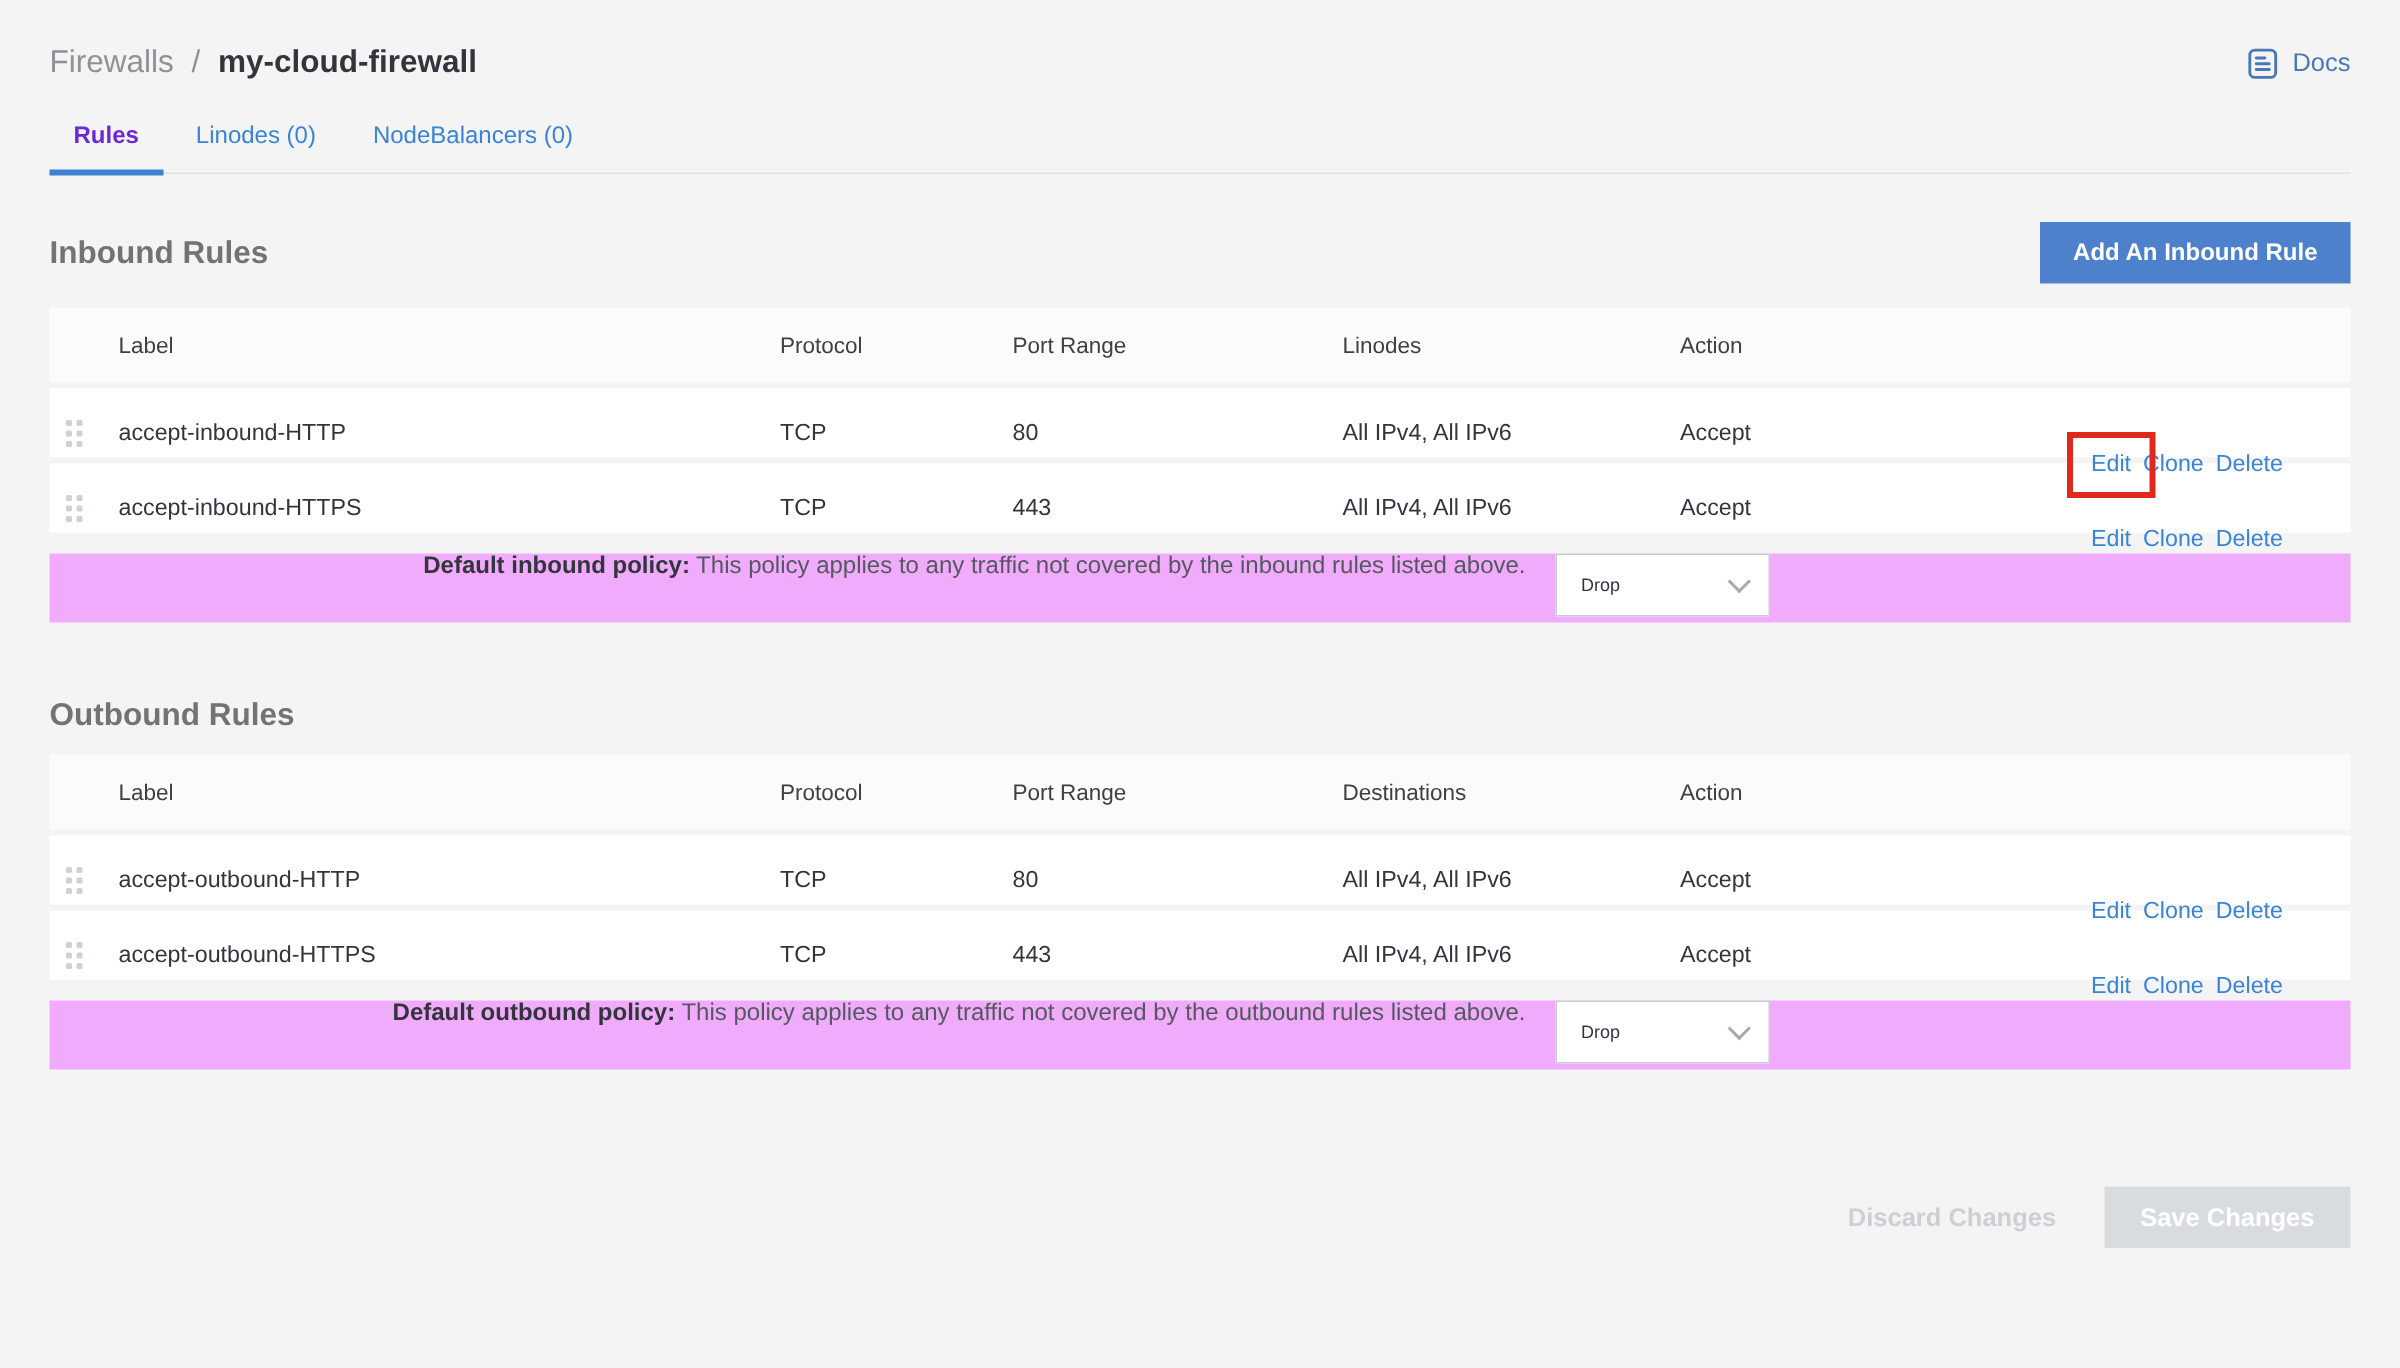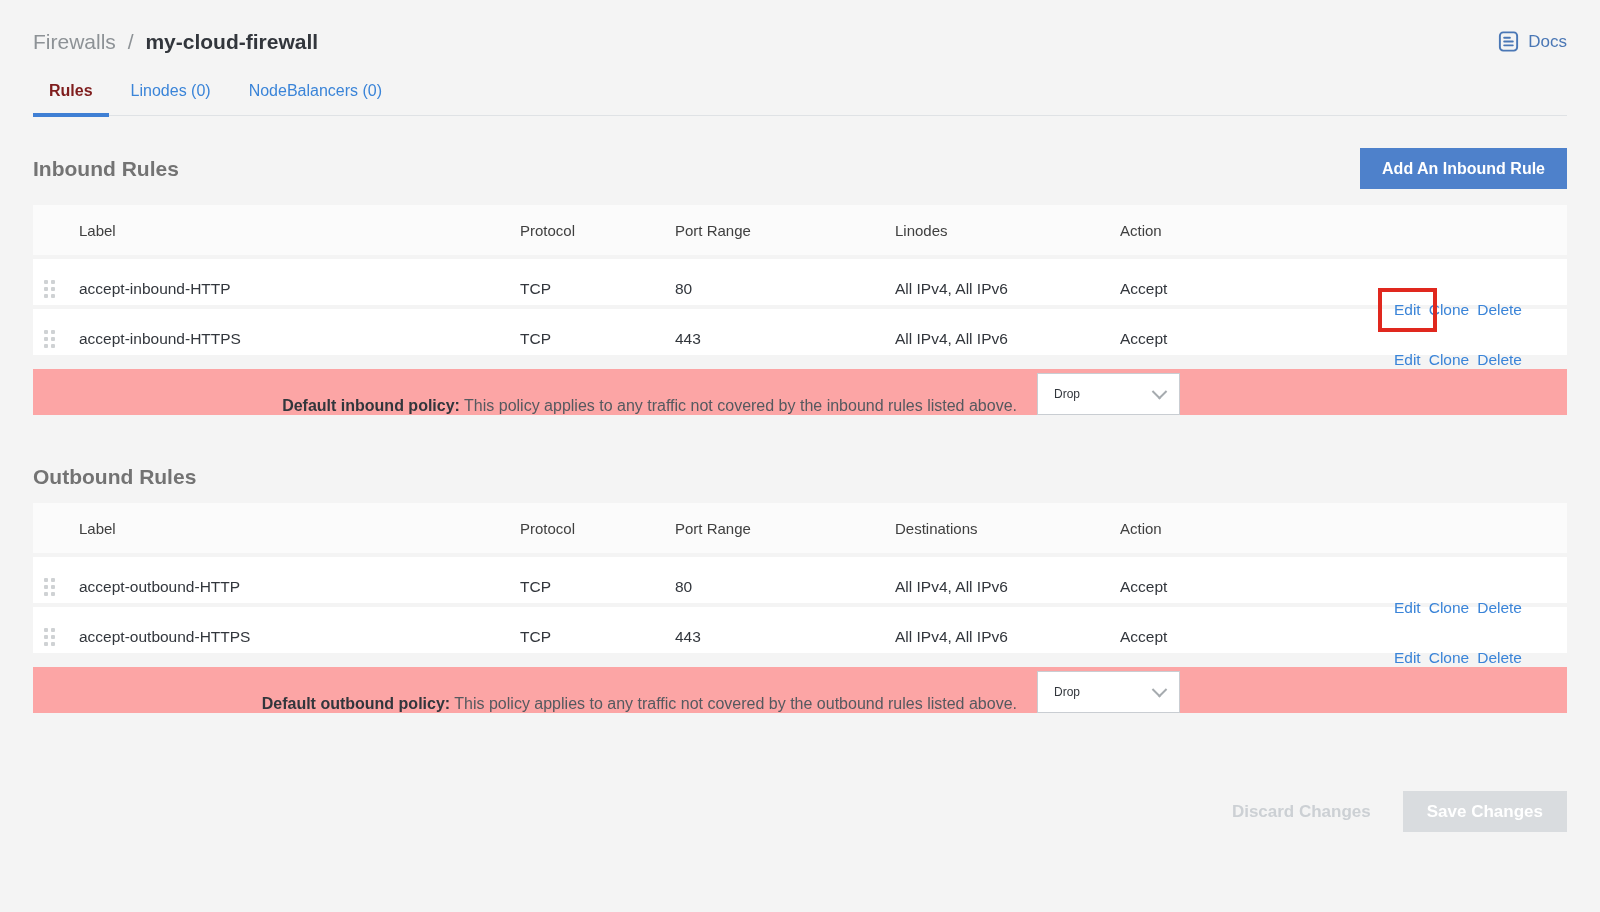--- a/index.html
+++ b/index.html
@@ -6,31 +6,31 @@
   html, body { width: 1600px; height: 912px; }
   body {
     background: #f4f4f4;
     font-family: "Liberation Sans", sans-serif;
     color: #32363c;
     overflow: hidden;
   }
   .page { padding: 30px 33px 0 33px; }
 
   
-  .topbar { display: flex; justify-content: space-between; align-items: flex-start; }
+  .topbar { display: flex; justify-content: space-between; align-items: center; }
   .breadcrumb { font-size: 21px; }
   .crumb-section { color: #8d9296; font-weight: 400; }
   .crumb-sep { color: #8d9296; margin: 0 6px; }
   .crumb-current { color: #32363c; font-weight: bold; }
   .docs-link { display: flex; align-items: center; gap: 8px; color: #4a77b5; font-size: 17px; cursor: pointer; }
 
   
   .tabs { display: flex; margin-top: 28px; border-bottom: 1px solid #dfe2e5; }
   .tab { font-size: 16px; padding: 0 16px 15px 16px; margin-right: 6px; cursor: pointer; color: #3a84d8; position: relative; }
-  .tab.active { color: #7f1d1d; font-weight: bold; }
+  .tab.active { color: #6d28d9; font-weight: bold; }
   .tab.active::after { content: ""; position: absolute; left: 0; right: 0; bottom: -2px; height: 4px; background: #3f7fd4; }
 
   
   .section-header { display: flex; justify-content: space-between; align-items: center; margin-top: 32px; }
   .section-title { font-size: 21px; font-weight: bold; color: #737373; }
   .btn-primary {
     background: #4e81cb; color: #ffffff; font-weight: bold; font-size: 16px;
     border: none; padding: 0 22px; height: 41px; cursor: pointer;
     font-family: "Liberation Sans", sans-serif;
   }
@@ -52,22 +52,22 @@
   .row-links { display: flex; justify-content: flex-end; align-items: center; gap: 8px; margin-top: 42px; }
   .link { color: #3a84d8; font-size: 15.5px; cursor: pointer; text-decoration: none; }
   .edit-wrap { position: relative; display: inline-flex; }
   .highlight-box {
     position: absolute; top: -13px; bottom: -13px; left: -16px; right: -16px;
     border: 4px solid #e0281e; pointer-events: none;
   }
 
   
   .policy-row {
-    background: #fca5a5; height: 46px; margin-top: 14px;
-    display: flex; align-items: flex-end; justify-content: flex-end;
+    background: #f0abfc; height: 46px; margin-top: 14px;
+    display: flex; align-items: flex-start; justify-content: flex-end;
     font-size: 16px;
   }
   .policy-text { color: #55595f; }
   .policy-text b { color: #32363c; }
   .policy-select {
     width: 143px; height: 42px; background: #ffffff; border: 1px solid #c9cdd2;
     display: flex; align-items: center; justify-content: space-between;
     padding: 0 14px 0 16px; margin-left: 20px; margin-right: 387px;
     font-size: 12px; color: #32363c; cursor: pointer;
   }

